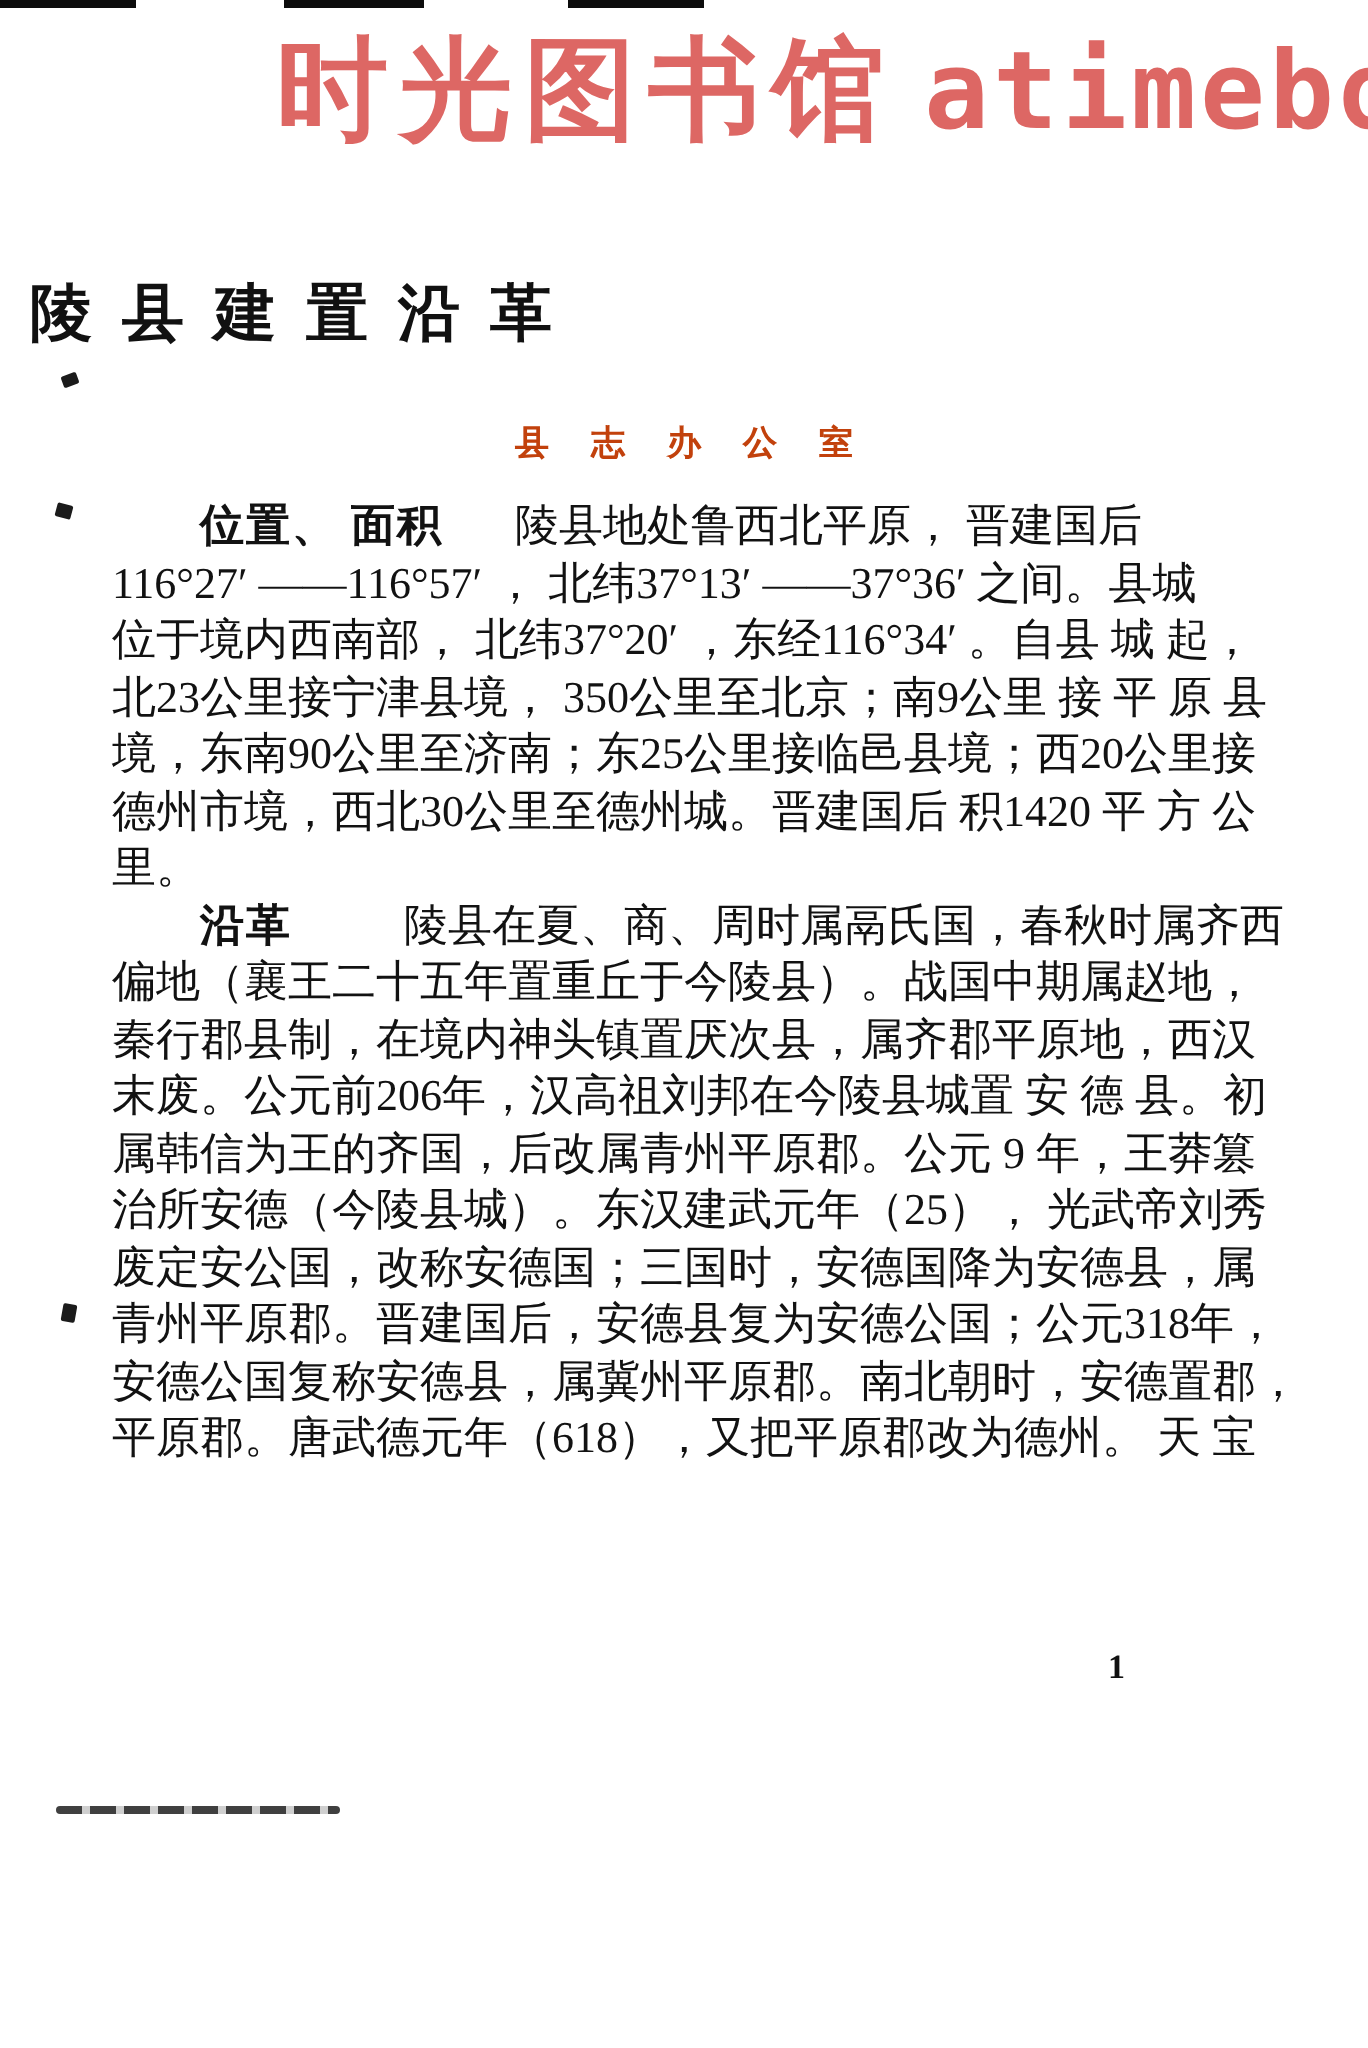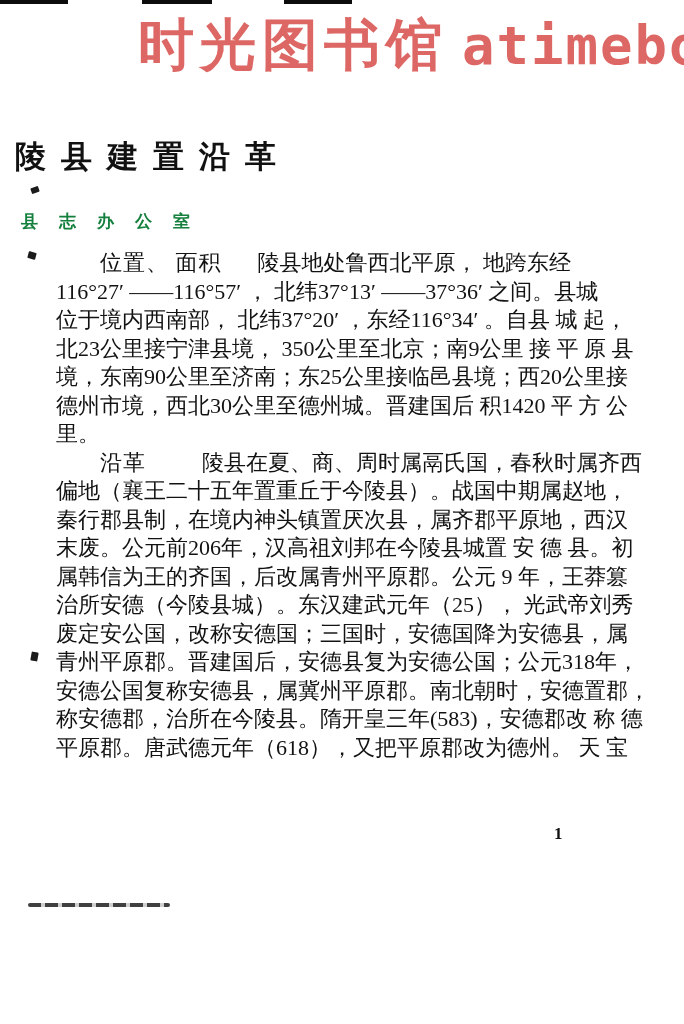--- a/index.html
+++ b/index.html
@@ -34,34 +34,34 @@
   
   .title{
     position:absolute;top:136px;left:0;width:684px;
     margin:0;text-align:left;
     font-size:31px;font-weight:bold;
     letter-spacing:15px;text-indent:15px;
     color:#111;
   }
   .byline{
     position:absolute;top:210px;left:0;width:684px;
-    text-align:left;
+    text-align:center;
     font-size:17px;font-weight:bold;
     letter-spacing:21px;text-indent:21px;
-    color:#15803d;
+    color:#c2410c;
   }
   
   .body-text{
     position:absolute;top:249px;left:56px;width:578px;
     font-size:22px;line-height:28.5px;
     color:#121212;
   }
   .line{white-space:nowrap;}
   .line.indent{padding-left:44px;}
-  .lead{font-weight:normal;letter-spacing:1px;}
+  .lead{font-weight:bold;letter-spacing:1px;}
   .gap1{display:inline-block;width:36px;}
   .gap2{display:inline-block;width:56px;}
   
   .pageno{
     position:absolute;top:824px;left:554px;
     font-size:17px;font-weight:bold;color:#111;
     font-family:"Liberation Serif","DejaVu Serif",serif;
   }
   
   .speck{position:absolute;background:#1b1b1b;border-radius:1px;}
@@ -85,37 +85,36 @@
 
   <div class="watermark" style="color: rgb(217, 83, 79);">
     <span class="wm-cn">时光图书馆</span><span class="wm-en">atimebook.co</span>
   </div>
 
   <h1 class="title">陵县建置沿革</h1>
 
   <div class="byline">县志办公室</div>
 
   <div class="body-text" id="body-text">
-      <div class="line indent"><span class="lead">位置、 面积</span><span class="gap1"></span><span>陵县地处鲁西北平原， 地跨东经</span></div>
+      <div class="line indent"><span class="lead">位置、 面积</span><span class="gap1"></span><span>陵县地处鲁西北平原， 晋建国后</span></div>
       <div class="line"><span>116°27′ ——116°57′ ， 北纬37°13′ ——37°36′ 之间。县城</span></div>
       <div class="line"><span>位于境内西南部， 北纬37°20′ ，东经116°34′ 。自县 城 起，</span></div>
       <div class="line"><span>北23公里接宁津县境， 350公里至北京；南9公里 接 平 原 县</span></div>
       <div class="line"><span>境，东南90公里至济南；东25公里接临邑县境；西20公里接</span></div>
       <div class="line"><span>德州市境，西北30公里至德州城。晋建国后 积1420 平 方 公</span></div>
       <div class="line"><span>里。</span></div>
       <div class="line indent"><span class="lead">沿革</span><span class="gap2"></span><span>陵县在夏、商、周时属鬲氏国，春秋时属齐西</span></div>
       <div class="line"><span>偏地（襄王二十五年置重丘于今陵县）。战国中期属赵地，</span></div>
       <div class="line"><span>秦行郡县制，在境内神头镇置厌次县，属齐郡平原地，西汉</span></div>
       <div class="line"><span>末废。公元前206年，汉高祖刘邦在今陵县城置 安 德 县。初</span></div>
       <div class="line"><span>属韩信为王的齐国，后改属青州平原郡。公元 9 年，王莽篡</span></div>
       <div class="line"><span>治所安德（今陵县城）。东汉建武元年（25）， 光武帝刘秀</span></div>
       <div class="line"><span>废定安公国，改称安德国；三国时，安德国降为安德县，属</span></div>
       <div class="line"><span>青州平原郡。晋建国后，安德县复为安德公国；公元318年，</span></div>
       <div class="line"><span>安德公国复称安德县，属冀州平原郡。南北朝时，安德置郡，</span></div>
-      <div class="line"><span>称安德郡，治所在今陵县。隋开皇三年(583)，安德郡改 称 德</span></div>
       <div class="line"><span>平原郡。唐武德元年（618），又把平原郡改为德州。 天 宝</span></div>
     </div>
 
   <span class="speck sp1"></span>
   <span class="speck sp2"></span>
   <span class="speck sp3"></span>
   <div class="smudge"></div>
 
   <div class="pageno">1</div>
 

